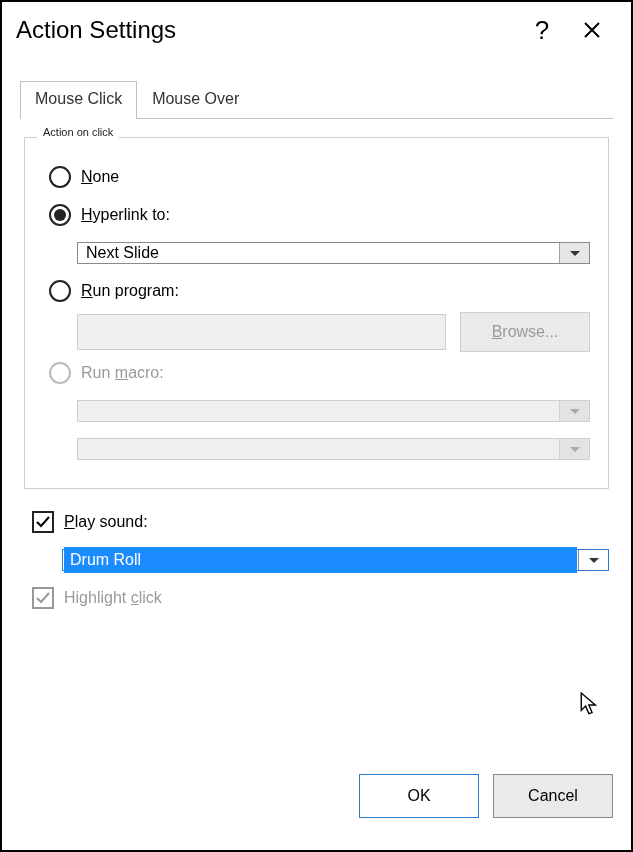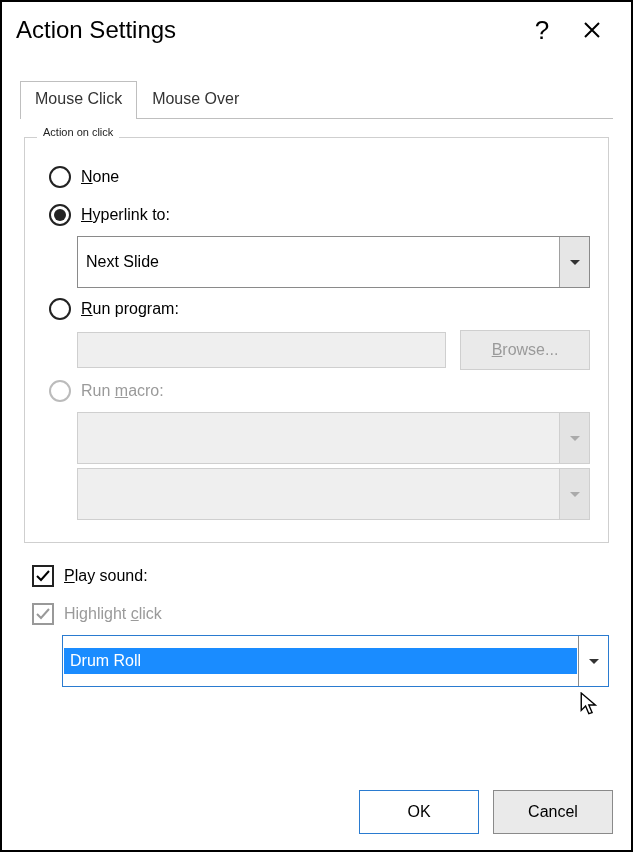--- a/index.html
+++ b/index.html
@@ -108,21 +108,21 @@
       font-size: 16px;
       line-height: 1;
     }
     .checkbox.disabled { color: #999; border-color: #999;}
     .label { font-size: 16px; }
     .label.disabled { color: #9a9a9a; }
     .underline { text-decoration: underline; }
     .combo {
       display: flex;
       flex: 1;
-      height: 52px;
+      height: 22px;
       border: 1px solid #8a8a8a;
       background: #fff;
       align-items: center;
     }
     .combo-text {
       flex: 1;
       padding: 0 8px;
       font-size: 16px;
     }
     .combo-btn {
@@ -167,21 +167,21 @@
       flex: 1;
       padding: 4px 6px;
       margin: 1px;
       font-size: 16px;
     }
     .combo.highlight .combo-btn {
       background: #fff; border-left: 1px solid #8a8a8a;
     }
     .footer {
       position: absolute;
-      bottom: 16px; right: 18px;
+      bottom: 32px; right: 18px;
       display: flex; gap: 14px;
     }
     .footer .btn { width: 120px; height: 44px; }
     .btn.primary { border: 1.5px solid #2a7bd0; background: #fff; }
     .cursor-arrow {
       position: absolute;
       left: 578px; top: 690px;
       width: 22px; height: 26px;
       pointer-events: none;
     }
@@ -273,38 +273,38 @@
       </div>
 
       <div class="row" style="padding-left:8px;">
         <span class="checkbox">
           <svg width="16" height="16" viewBox="0 0 16 16">
               <path d="M2 8 L6 12 L14 3" stroke="#000" stroke-width="2" fill="none"></path>
             </svg>
         </span>
         <span class="label"><span></span><span class="underline">P</span><span>lay sound:</span></span>
       </div>
+      <div class="row" style="padding-left:38px;">
+        <div class="combo highlight">
+          <span class="combo-text-sel">Drum Roll</span>
+          <span class="combo-btn">
+              <span class="chevron"></span>
+            </span>
+        </div>
+      </div>
+
       <div class="row" style="padding-left:8px;">
         <span class="checkbox disabled">
           <svg width="16" height="16" viewBox="0 0 16 16">
               <path d="M2 8 L6 12 L14 3" stroke="#999" stroke-width="2" fill="none"></path>
             </svg>
         </span>
         <span class="label disabled"><span>Highlight </span><span class="underline">c</span><span>lick</span></span>
       </div>
 
-      <div class="row" style="padding-left:38px;">
-        <div class="combo highlight">
-          <span class="combo-text-sel">Drum Roll</span>
-          <span class="combo-btn">
-              <span class="chevron"></span>
-            </span>
-        </div>
-      </div>
-
     </div>
 
   </div>
 
   <div class="footer">
     <button class="btn primary">OK</button>
     <button class="btn">Cancel</button>
   </div>
 
   <svg class="cursor-arrow" viewBox="0 0 20 24">

